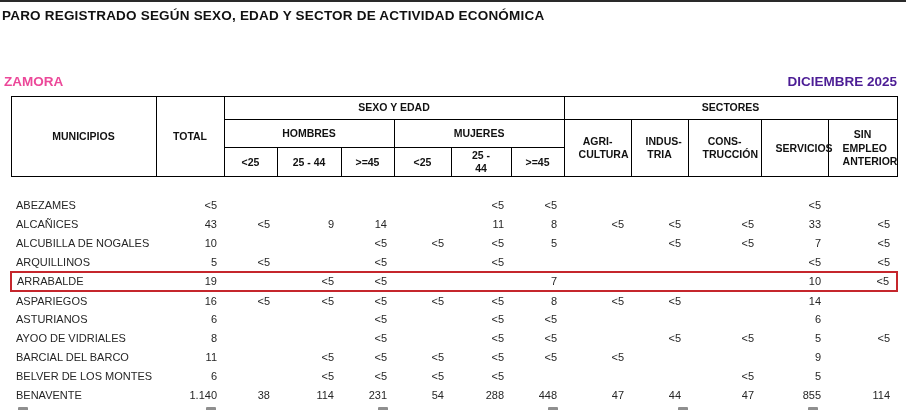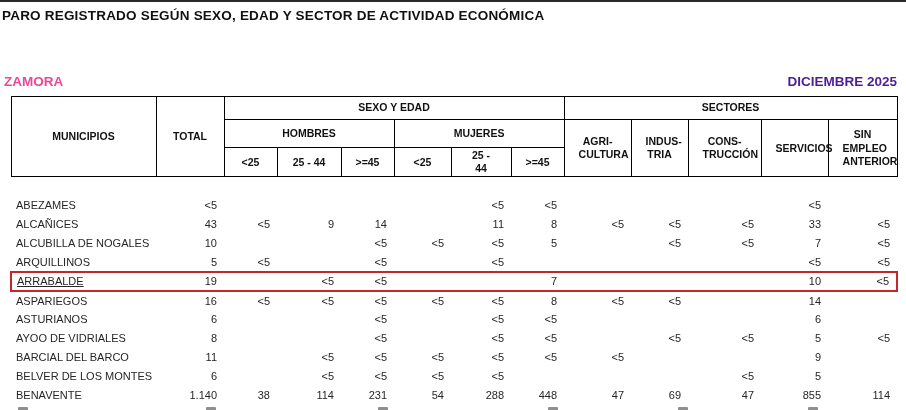--- a/index.html
+++ b/index.html
@@ -56,21 +56,21 @@
     color: #262626;
     white-space: nowrap;
     overflow: hidden;
   }
   tbody td.muni { text-align: left; padding-left: 5px; }
   tbody td.val  { text-align: right; padding-right: 7px; }
   tbody tr.highlight td {
     border-top: 2.5px solid var(--hl, #c5262c);
     border-bottom: 2.5px solid var(--hl, #c5262c);
   }
-  tbody tr.highlight td:first-child { border-left: 2.5px solid var(--hl, #c5262c); text-decoration: underline; }
+  tbody tr.highlight td:first-child { border-left: 2.5px solid var(--hl, #c5262c); }
   tbody tr.highlight td:last-child  { border-right: 2.5px solid var(--hl, #c5262c); }
   .clip-mark {
     position: absolute; top: 407px; height: 4px; width: 10px;
     background: #8f8f8f; border-radius: 1px;
   }
 </style>
 </head>
 <body>
 
 <div class="top-edge"></div>
@@ -282,21 +282,21 @@
       <tr>
         <td class="muni">BENAVENTE</td>
         <td class="val">1.140</td>
         <td class="val">38</td>
         <td class="val">114</td>
         <td class="val">231</td>
         <td class="val">54</td>
         <td class="val">288</td>
         <td class="val">448</td>
         <td class="val">47</td>
-        <td class="val">69</td>
+        <td class="val">44</td>
         <td class="val">47</td>
         <td class="val">855</td>
         <td class="val">114</td>
       </tr>
     </tbody>
 </table>
 
 <div class="clip-mark" style="left:18px"></div>
 <div class="clip-mark" style="left:206px"></div>
 <div class="clip-mark" style="left:378px"></div>

